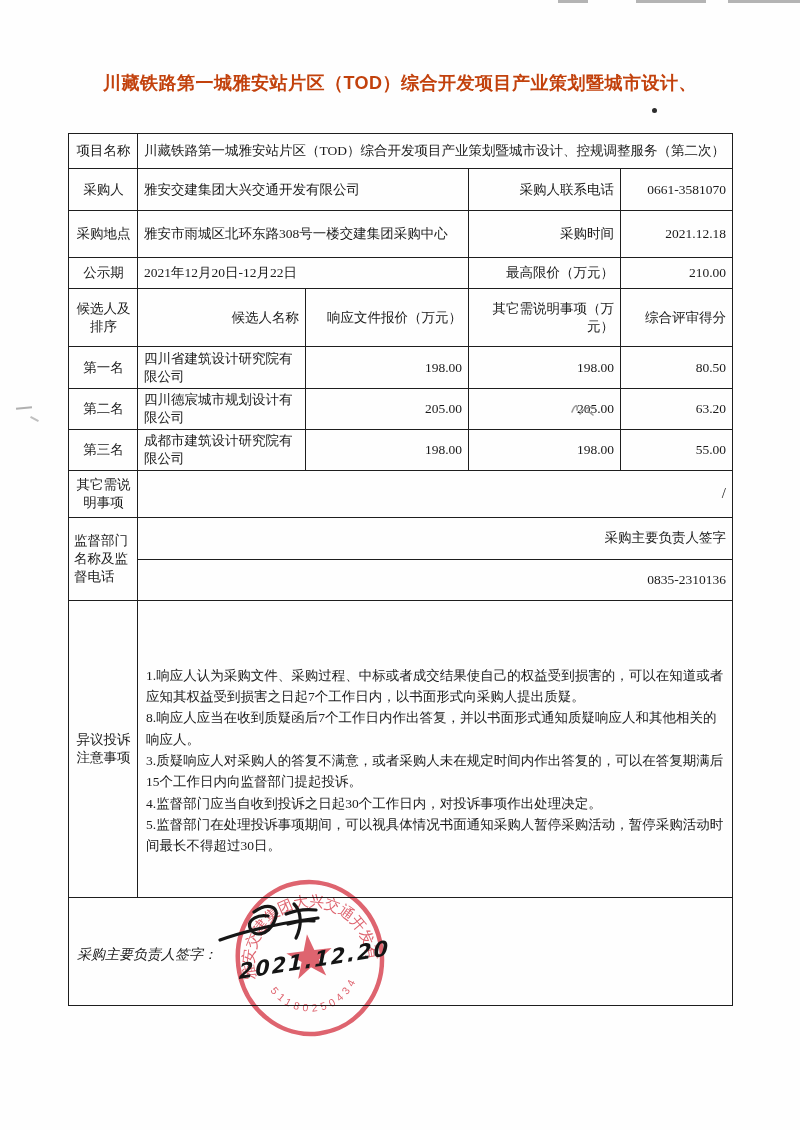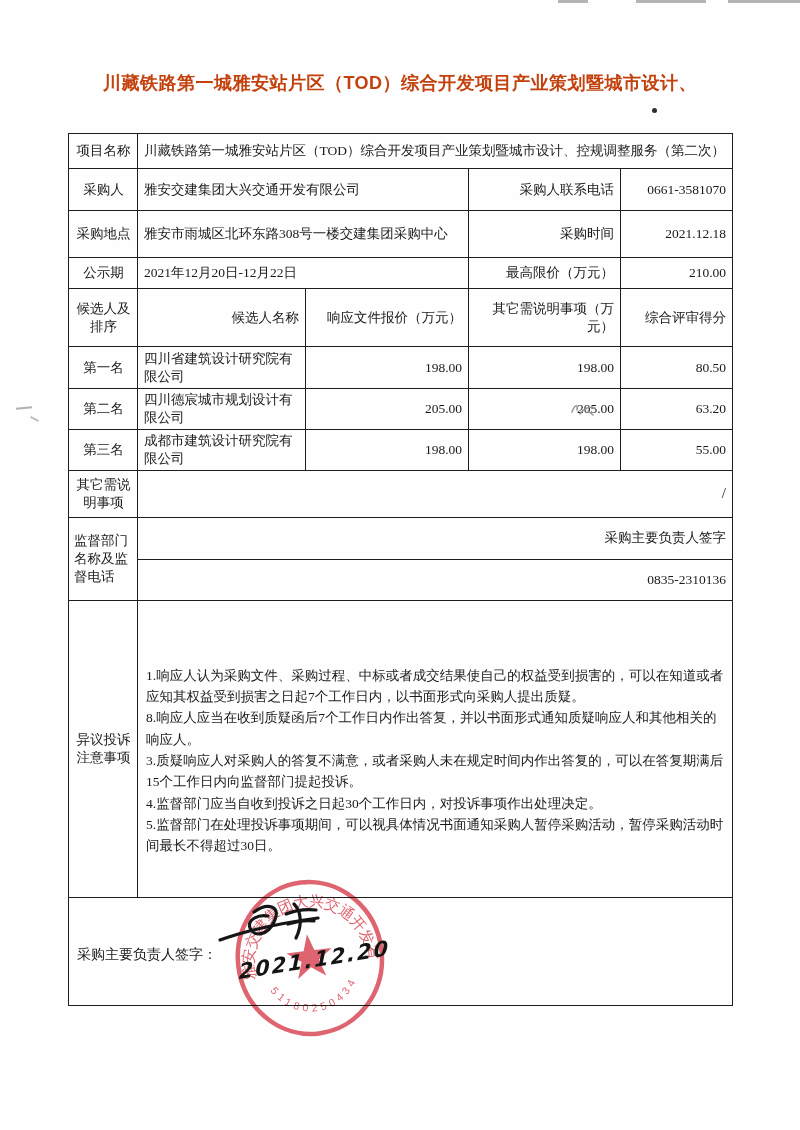--- a/index.html
+++ b/index.html
@@ -31,21 +31,21 @@
     font-size:13.5px;line-height:1.32;padding:2px 6px;vertical-align:middle;
     overflow:visible;word-break:break-all;
   }
   td.lbl{padding:2px 3px 2px 4px;text-align:center;}
   td.ctr{text-align:right;}
   td.sup-lbl{padding:2px 5px;}
   td.notice{
     vertical-align:middle;padding:36px 8px 12px 8px;font-size:13.5px;line-height:1.58;
   }
   td.sig-cell{position:relative;padding:0;}
-  .sig-label{position:absolute;left:8px;top:48px;font-size:14px;white-space:nowrap;}
+  .sig-label{position:absolute;left:8px;top:48px;font-size:14px;white-space:nowrap;font-style:italic;}
   .slash{font-size:15px;}
 
   
   .sig-svg{position:absolute;left:216px;top:898px;z-index:6;}
   .sig-date{
     position:absolute;left:238px;top:948px;z-index:6;
     font-family:"DejaVu Sans",sans-serif;font-style:italic;font-weight:600;
     font-size:21px;letter-spacing:2px;color:#141414;
     transform:rotate(-9deg) skewX(-10deg);white-space:nowrap;
   }

